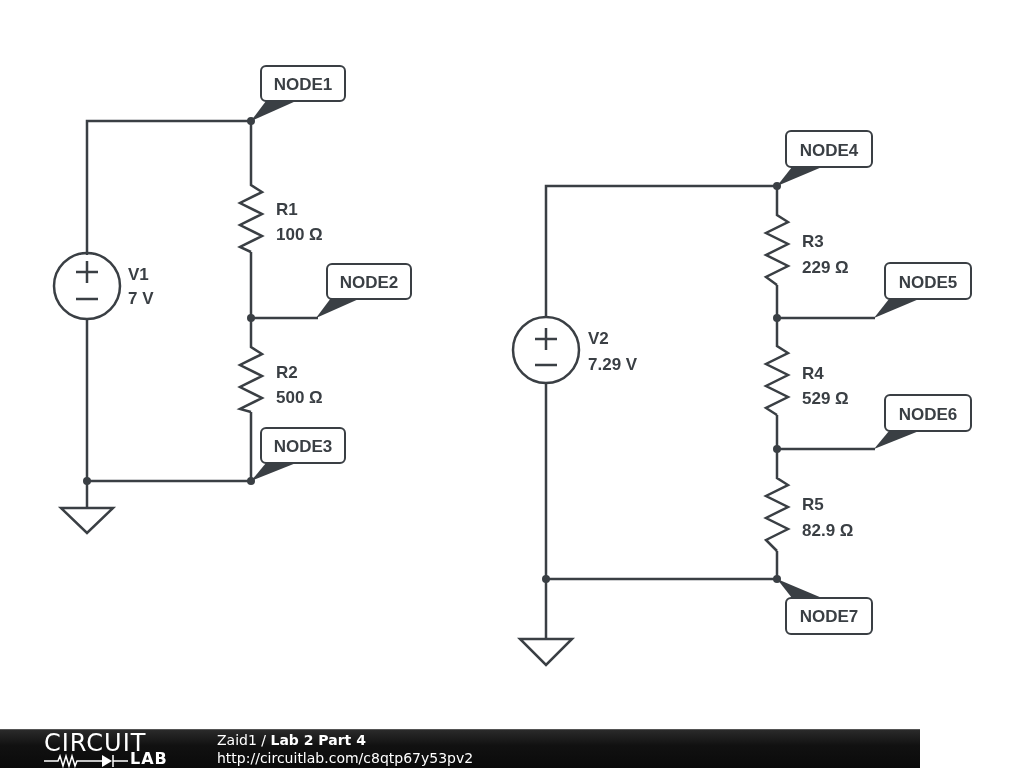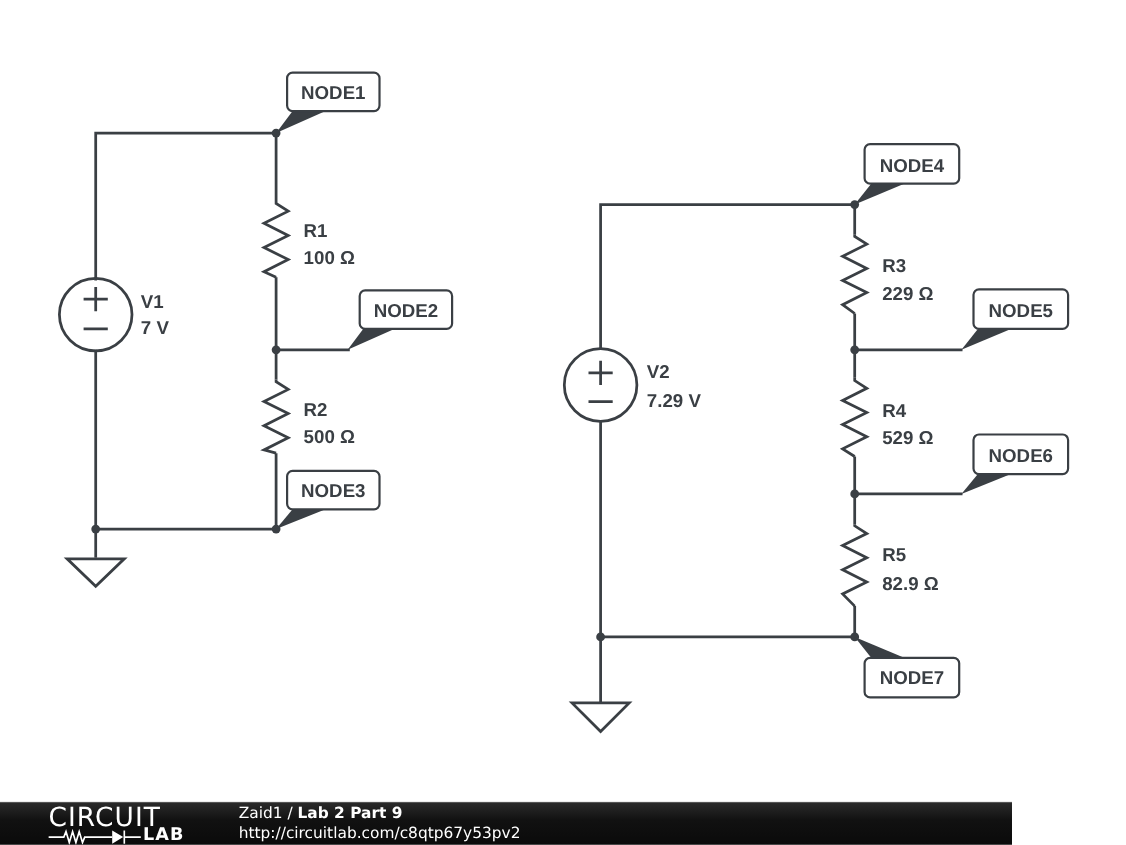--- a/index.html
+++ b/index.html
@@ -137,16 +137,16 @@
 
 <div id="footer">
   <div class="logo-top">CIRCUIT</div>
   <svg class="logo-bottom" viewBox="0 0 130 16" width="130" height="16">
     <path d="M0,9 L14,9 L16,4 L19,14 L22,4 L25,14 L28,4 L31,14 L33,9 L58,9" stroke="#fff" stroke-width="1.5" fill="none"></path>
     <polygon points="58,3 58,15 68,9" fill="#fff"></polygon>
     <path d="M69,3 L69,15 M69,9 L84,9" stroke="#fff" stroke-width="1.5" fill="none"></path>
   </svg>
   <div class="logo-lab">LAB</div>
   <div class="info-line1">
-    <span class="user">Zaid1</span><span> / </span><span class="title">Lab 2 Part 9</span>
+    <span class="user">Zaid1</span><span> / </span><span class="title">Lab 2 Part 4</span>
   </div>
   <div class="info-line2">http://circuitlab.com/c8qtp67y53pv2</div>
 </div>
 
 </body></html>

